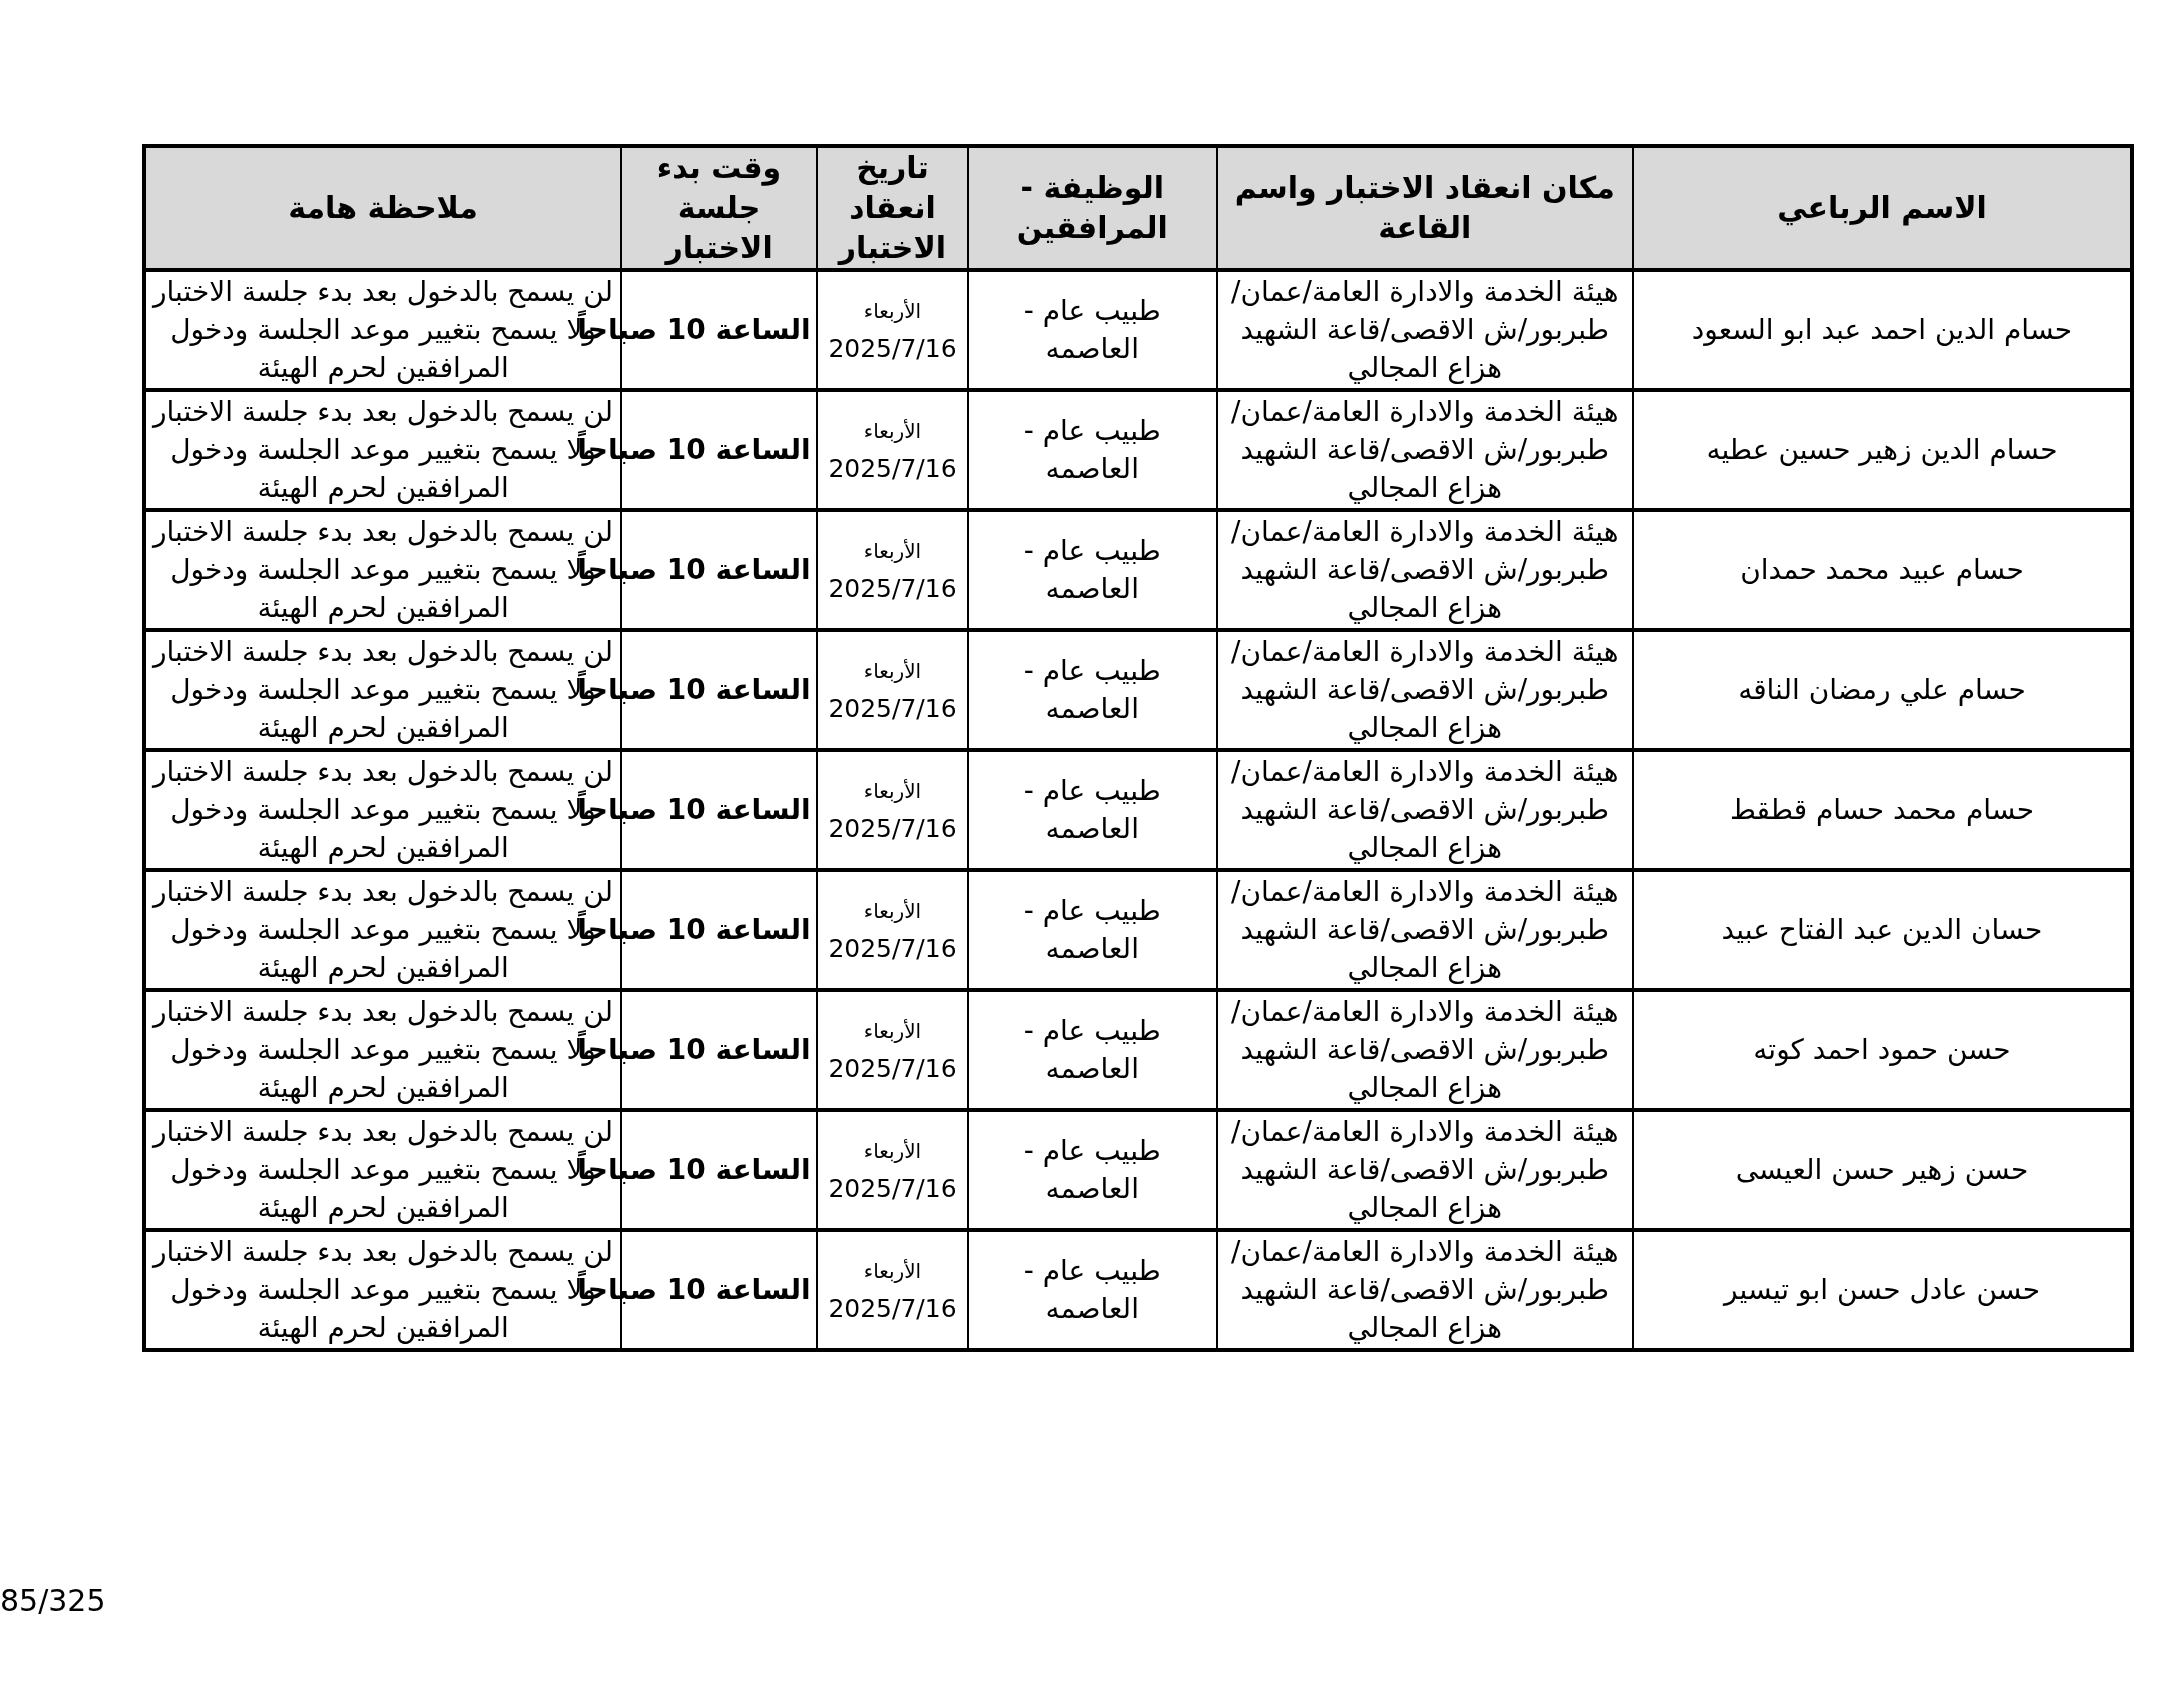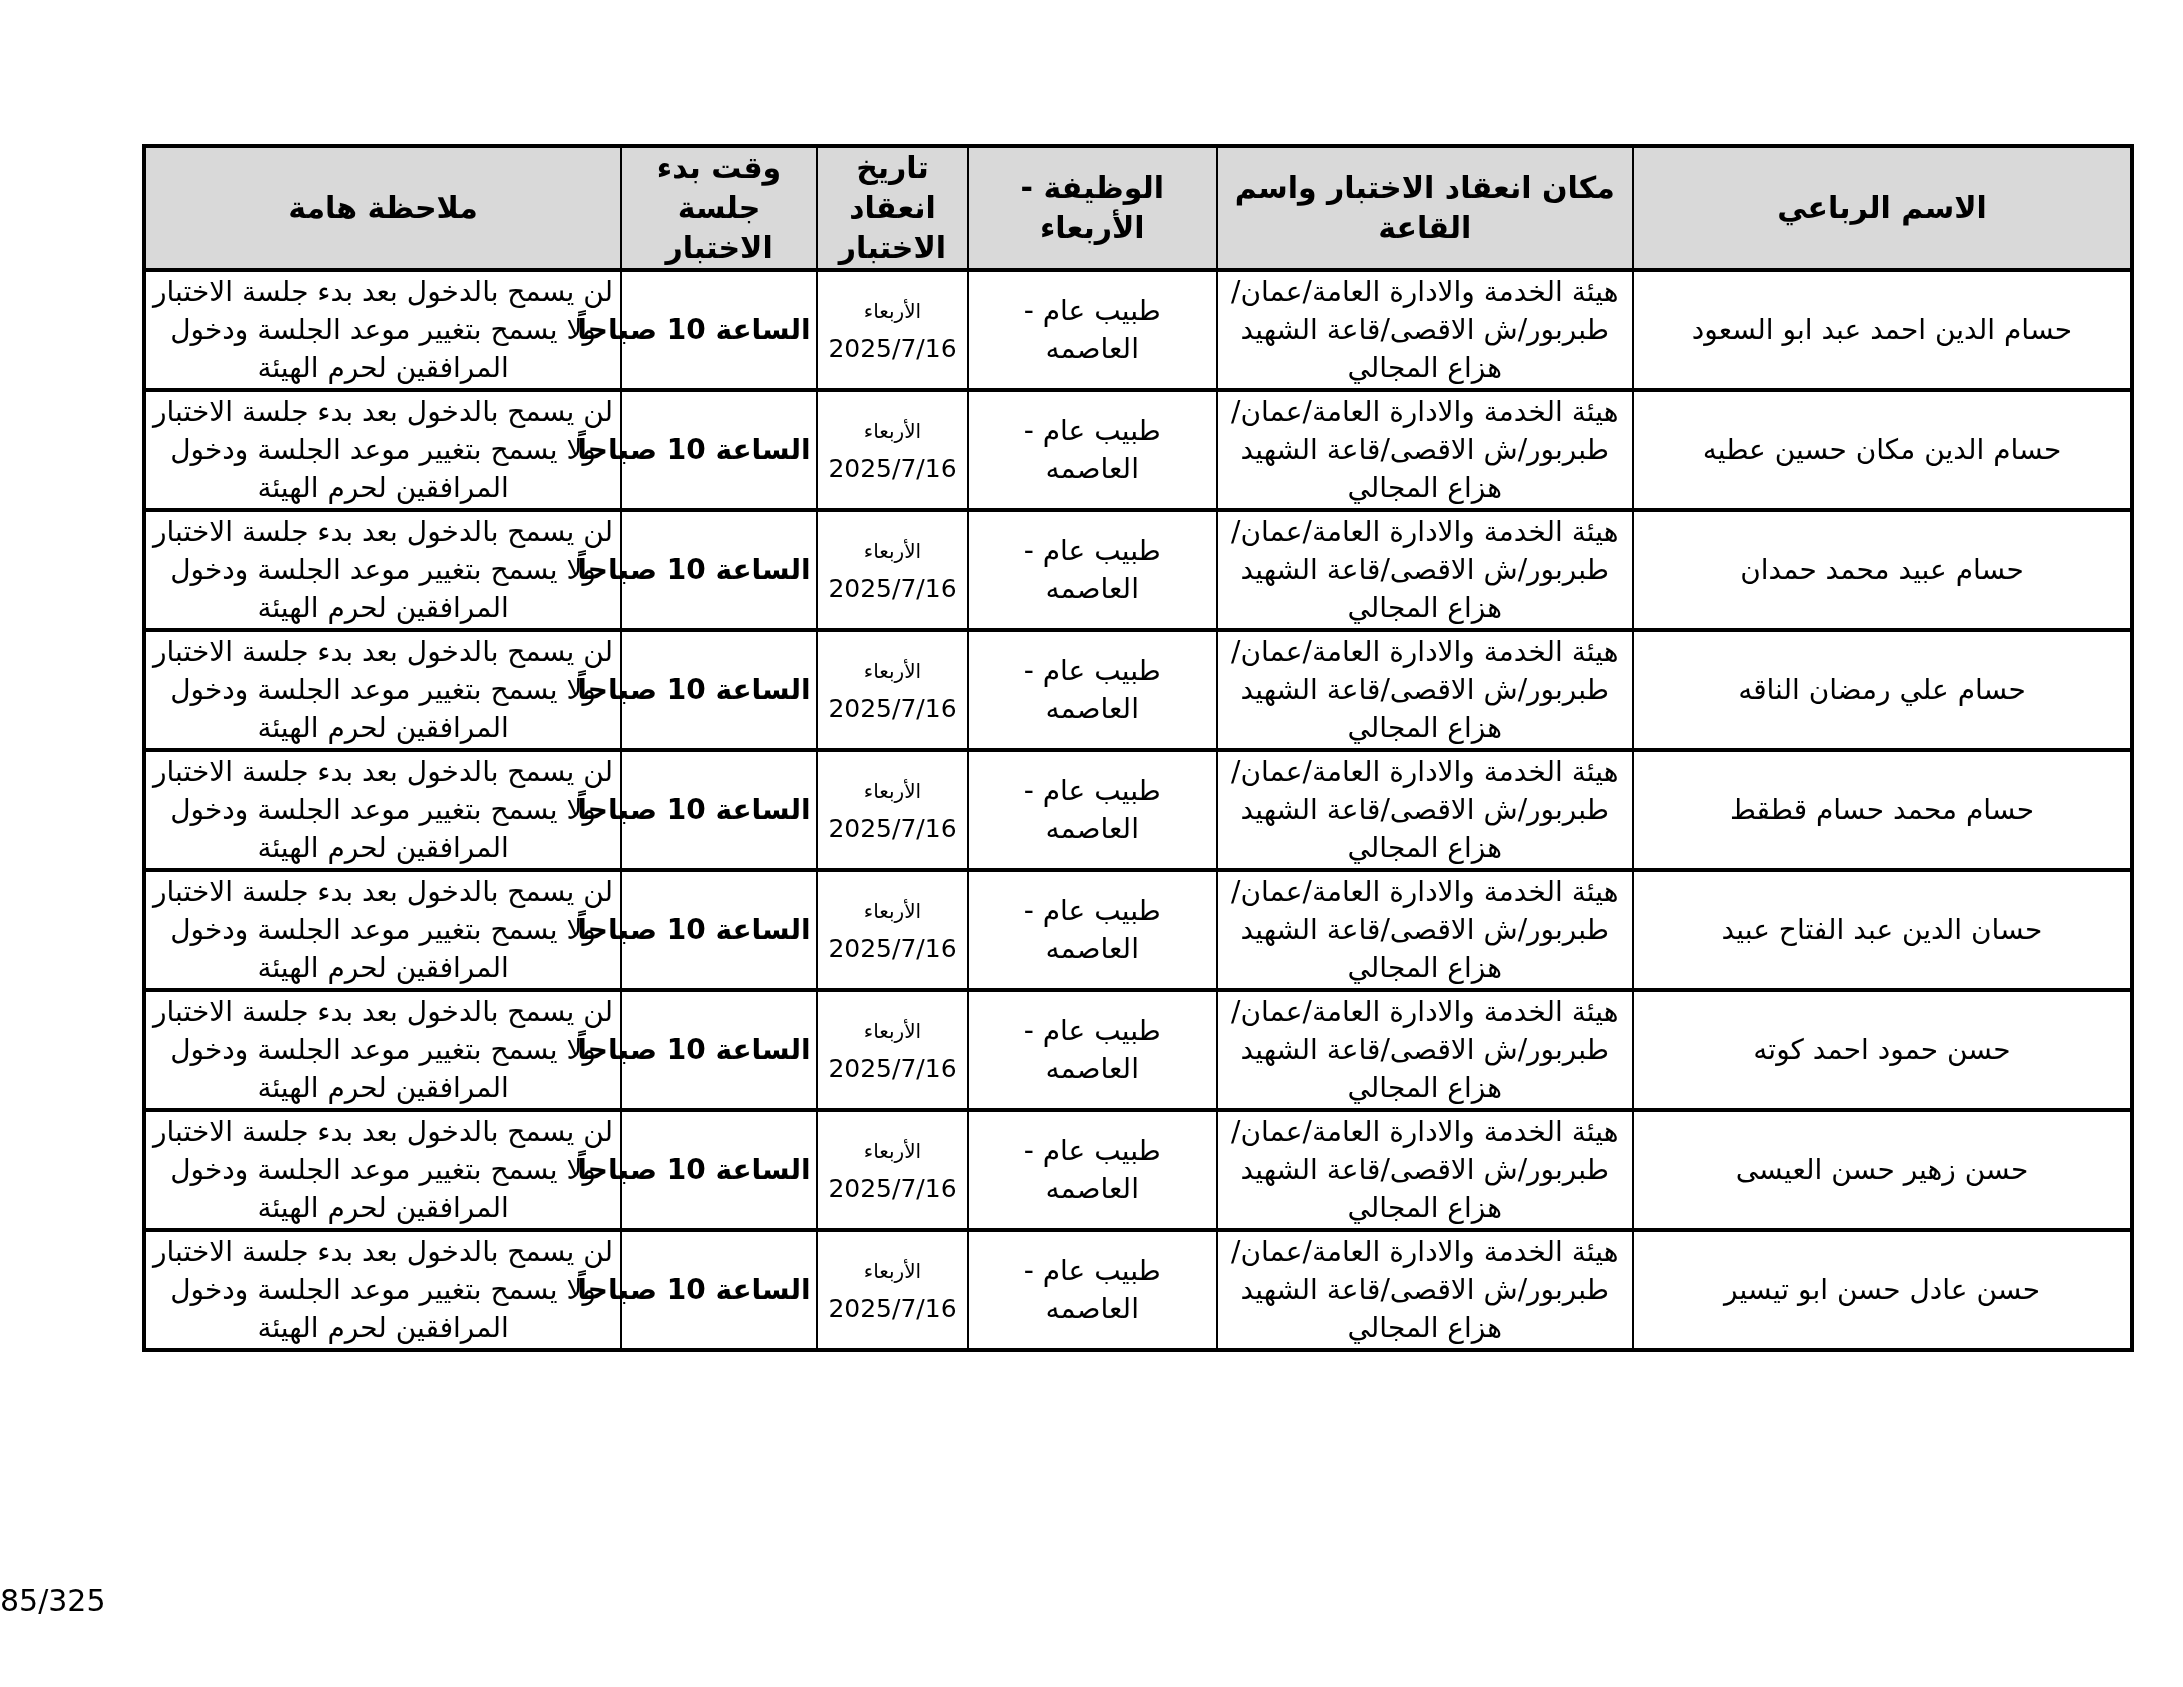--- a/index.html
+++ b/index.html
@@ -74,40 +74,40 @@
       <col style="width:20.95%">
       <col style="width:12.5%">
       <col style="width:7.6%">
       <col style="width:9.85%">
       <col style="width:24.0%">
     </colgroup>
     <thead>
       <tr>
         <th>الاسم الرباعي</th>
         <th>مكان انعقاد الاختبار واسم القاعة</th>
-        <th>الوظيفة - الأربعاء</th>
+        <th>الوظيفة - المرافقين</th>
         <th>تاريخ انعقاد الاختبار</th>
         <th>وقت بدء جلسة الاختبار</th>
         <th>ملاحظة هامة</th>
       </tr>
     </thead>
     <tbody>
       <tr>
         <td class="cell-name">حسام الدين احمد عبد ابو السعود</td>
         <td class="cell-location">هيئة الخدمة والادارة العامة/عمان/طبربور/ش الاقصى/قاعة الشهيد هزاع المجالي</td>
         <td class="cell-job">طبيب عام - العاصمه</td>
         <td class="cell-date">
           <div class="date-day">الأربعاء</div>
           <div class="date-num">2025/7/16</div>
         </td>
         <td class="cell-time">الساعة 10 صباحاً</td>
         <td class="cell-note">لن يسمح بالدخول بعد بدء جلسة الاختبار ولا يسمح بتغيير موعد الجلسة ودخول المرافقين لحرم الهيئة</td>
       </tr>
       <tr>
-        <td class="cell-name">حسام الدين مكان حسين عطيه</td>
+        <td class="cell-name">حسام الدين زهير حسين عطيه</td>
         <td class="cell-location">هيئة الخدمة والادارة العامة/عمان/طبربور/ش الاقصى/قاعة الشهيد هزاع المجالي</td>
         <td class="cell-job">طبيب عام - العاصمه</td>
         <td class="cell-date">
           <div class="date-day">الأربعاء</div>
           <div class="date-num">2025/7/16</div>
         </td>
         <td class="cell-time">الساعة 10 صباحاً</td>
         <td class="cell-note">لن يسمح بالدخول بعد بدء جلسة الاختبار ولا يسمح بتغيير موعد الجلسة ودخول المرافقين لحرم الهيئة</td>
       </tr>
       <tr>

